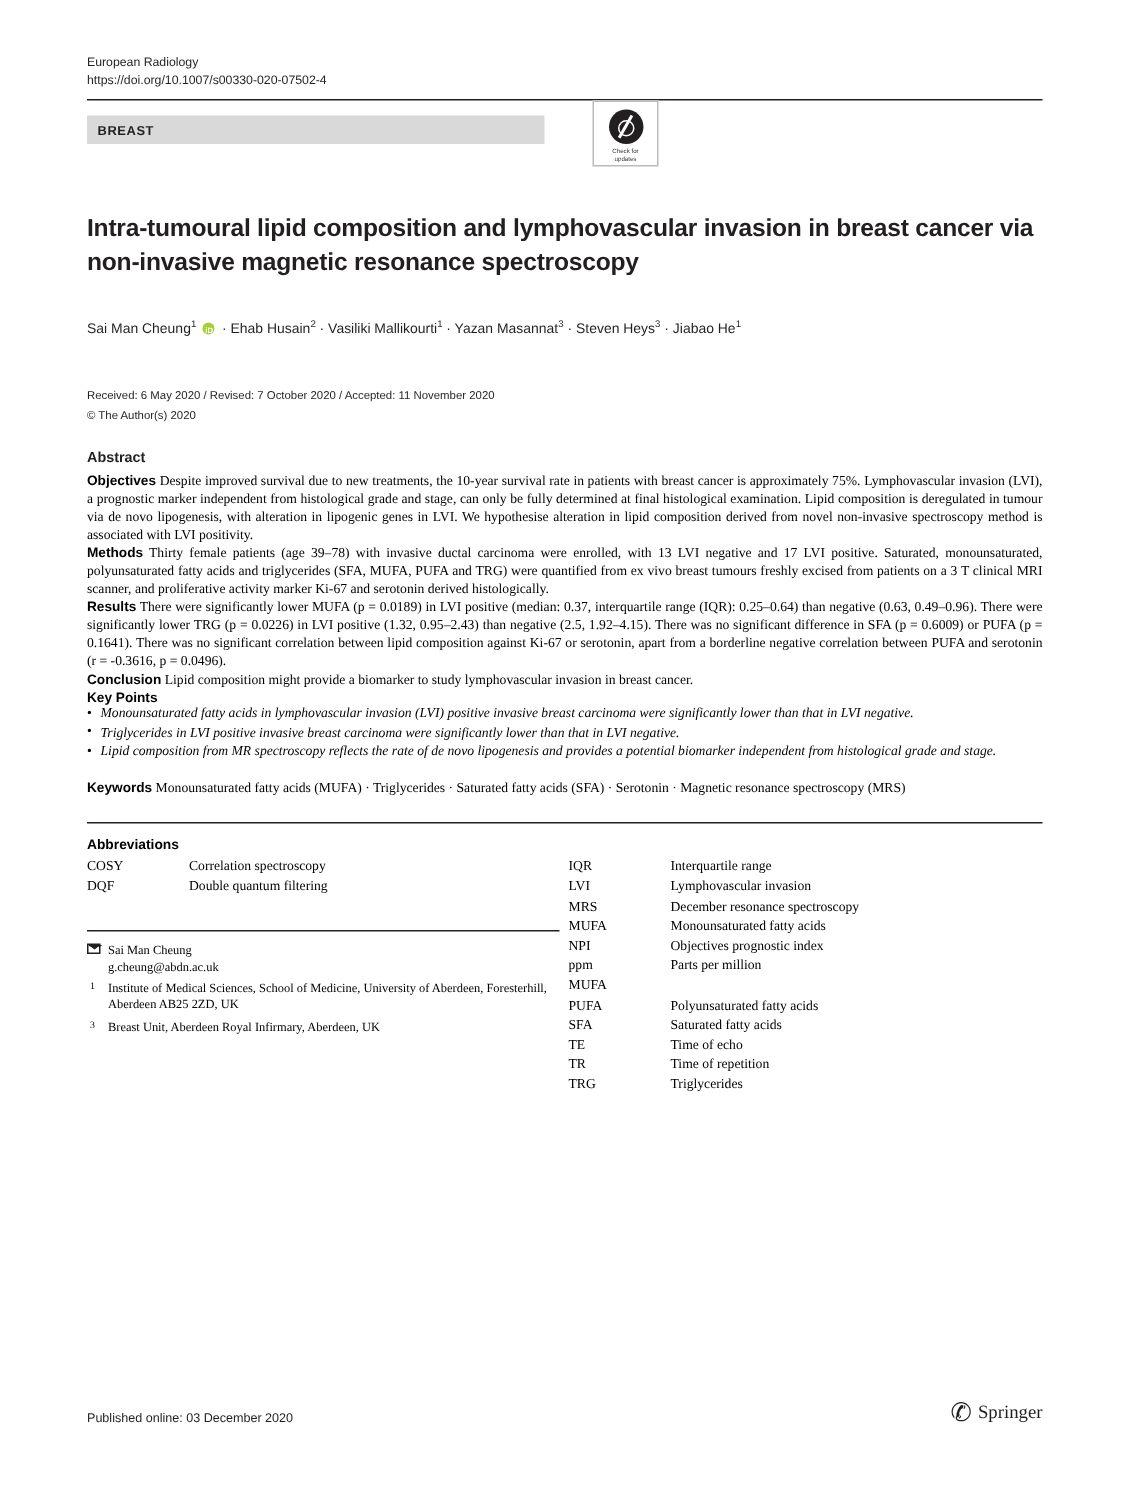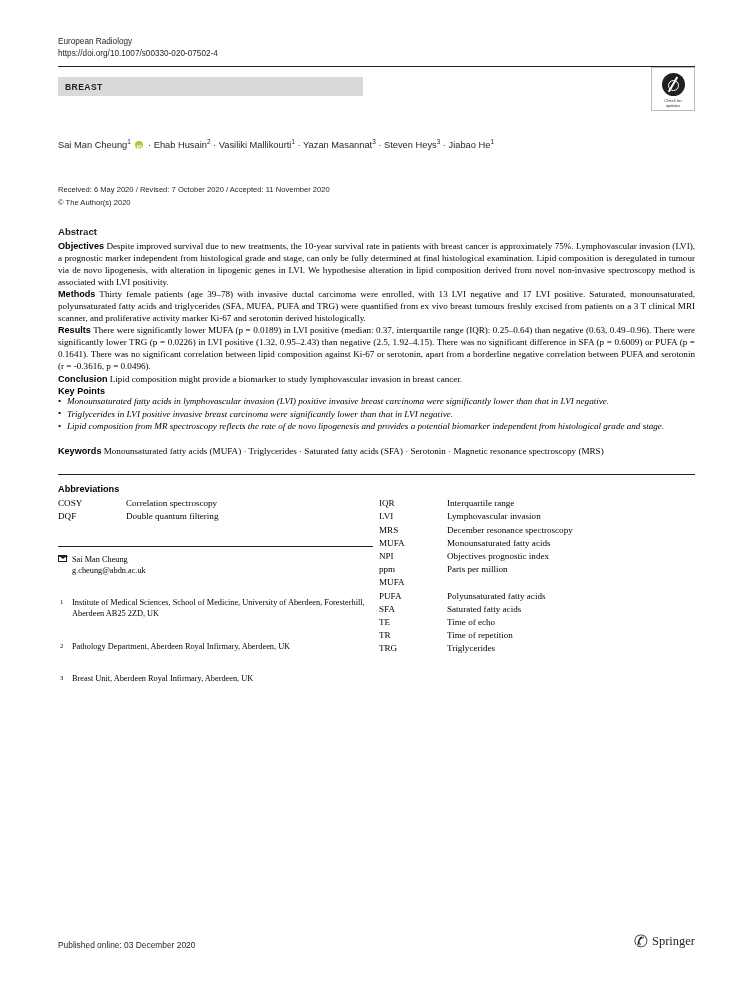--- a/index.html
+++ b/index.html
@@ -37,21 +37,21 @@
     color: #231f20;
   }
   .rule-top {
     border-top: 1.1px solid #231f20;
     margin-top: 7px;
   }
 
   .section-row {
     display: flex;
     align-items: flex-start;
-    justify-content: space-between;
+    justify-content: flex-start;
     margin-top: 10px;
     gap: 32px;
   }
   .section-tag {
     background: #d9d9d9;
     width: 305px;
     height: 19px;
     display: flex;
     align-items: center;
     padding-left: 7px;
@@ -296,21 +296,21 @@
     left: 0.2px;
     top: 0px;
     width: 0;
     height: 0;
     border-left: 4.2px solid transparent;
     border-right: 4.2px solid transparent;
     border-top: 3.6px solid #231f20;
   }
 
   .affil {
-    margin-top: 22px;
+    margin-top: 4px;
     font-size: 8.3px;
     line-height: 10.8px;
     position: relative;
     padding-left: 14px;
   }
   .affil .num {
     position: absolute;
     left: 2px;
     top: -1px;
     font-size: 6.6px;
@@ -355,20 +355,21 @@
 
   <div class="section-row">
     <div class="section-tag">BREAST</div>
     <div class="crossmark">
       <div class="cm-circle"></div>
       <div class="cm-txt">Check for</div>
       <div class="cm-txt">updates</div>
     </div>
   </div>
 
+  <h1 class="title">Intra-tumoural lipid composition and lymphovascular invasion in breast cancer via non-invasive magnetic resonance spectroscopy</h1>
 
   <div class="authors">Sai Man Cheung<sup>1</sup> <span class="orcid"></span> · Ehab Husain<sup>2</sup> · Vasiliki Mallikourti<sup>1</sup> · Yazan Masannat<sup>3</sup> · Steven Heys<sup>3</sup> · Jiabao He<sup>1</sup></div>
 
   <div class="history">Received: 6 May 2020 / Revised: 7 October 2020 / Accepted: 11 November 2020</div>
   <div class="copyright">© The Author(s) 2020</div>
 
   <h2 class="abstract-head">Abstract</h2>
 
   <p class="para"><b class="lead">Objectives</b><span> Despite improved survival due to new treatments, the 10-year survival rate in patients with breast cancer is approximately 75%. Lymphovascular invasion (LVI), a prognostic marker independent from histological grade and stage, can only be fully determined at final histological examination. Lipid composition is deregulated in tumour via de novo lipogenesis, with alteration in lipogenic genes in LVI. We hypothesise alteration in lipid composition derived from novel non-invasive spectroscopy method is associated with LVI positivity.</span></p>
   <p class="para"><b class="lead">Methods</b><span> Thirty female patients (age 39–78) with invasive ductal carcinoma were enrolled, with 13 LVI negative and 17 LVI positive. Saturated, monounsaturated, polyunsaturated fatty acids and triglycerides (SFA, MUFA, PUFA and TRG) were quantified from ex vivo breast tumours freshly excised from patients on a 3 T clinical MRI scanner, and proliferative activity marker Ki-67 and serotonin derived histologically.</span></p>
@@ -401,24 +402,20 @@
       <div class="contact-rule"></div>
       <div class="contact">
         <span class="env-icon"></span>
         <span>Sai Man Cheung</span><br>
         <span>g.cheung@abdn.ac.uk</span>
       </div>
 
       <div class="affil">
         <span class="num">1</span>
         <span>Institute of Medical Sciences, School of Medicine, University of Aberdeen, Foresterhill, Aberdeen AB25 2ZD, UK</span>
-      </div>
-      <div class="affil">
-        <span class="num">2</span>
-        <span>Pathology Department, Aberdeen Royal Infirmary, Aberdeen, UK</span>
       </div>
       <div class="affil">
         <span class="num">3</span>
         <span>Breast Unit, Aberdeen Royal Infirmary, Aberdeen, UK</span>
       </div>
     </div>
 
     <div class="col-right">
       <div class="abbr-row">
           <div class="abbr-key">IQR</div>

